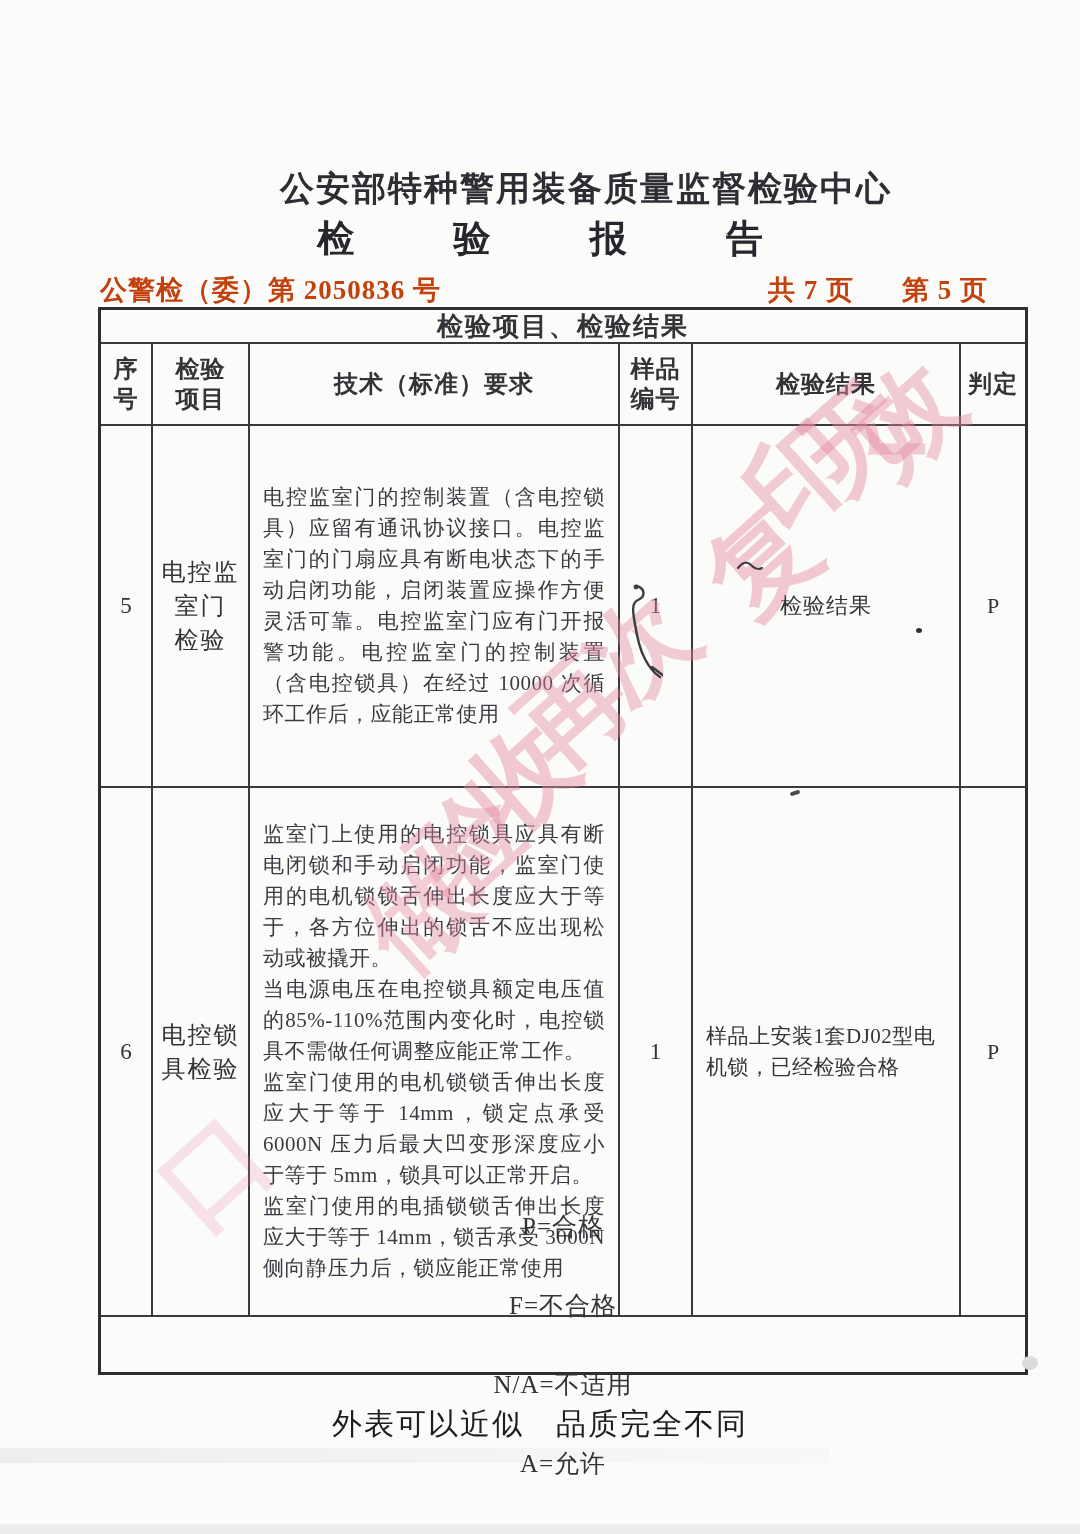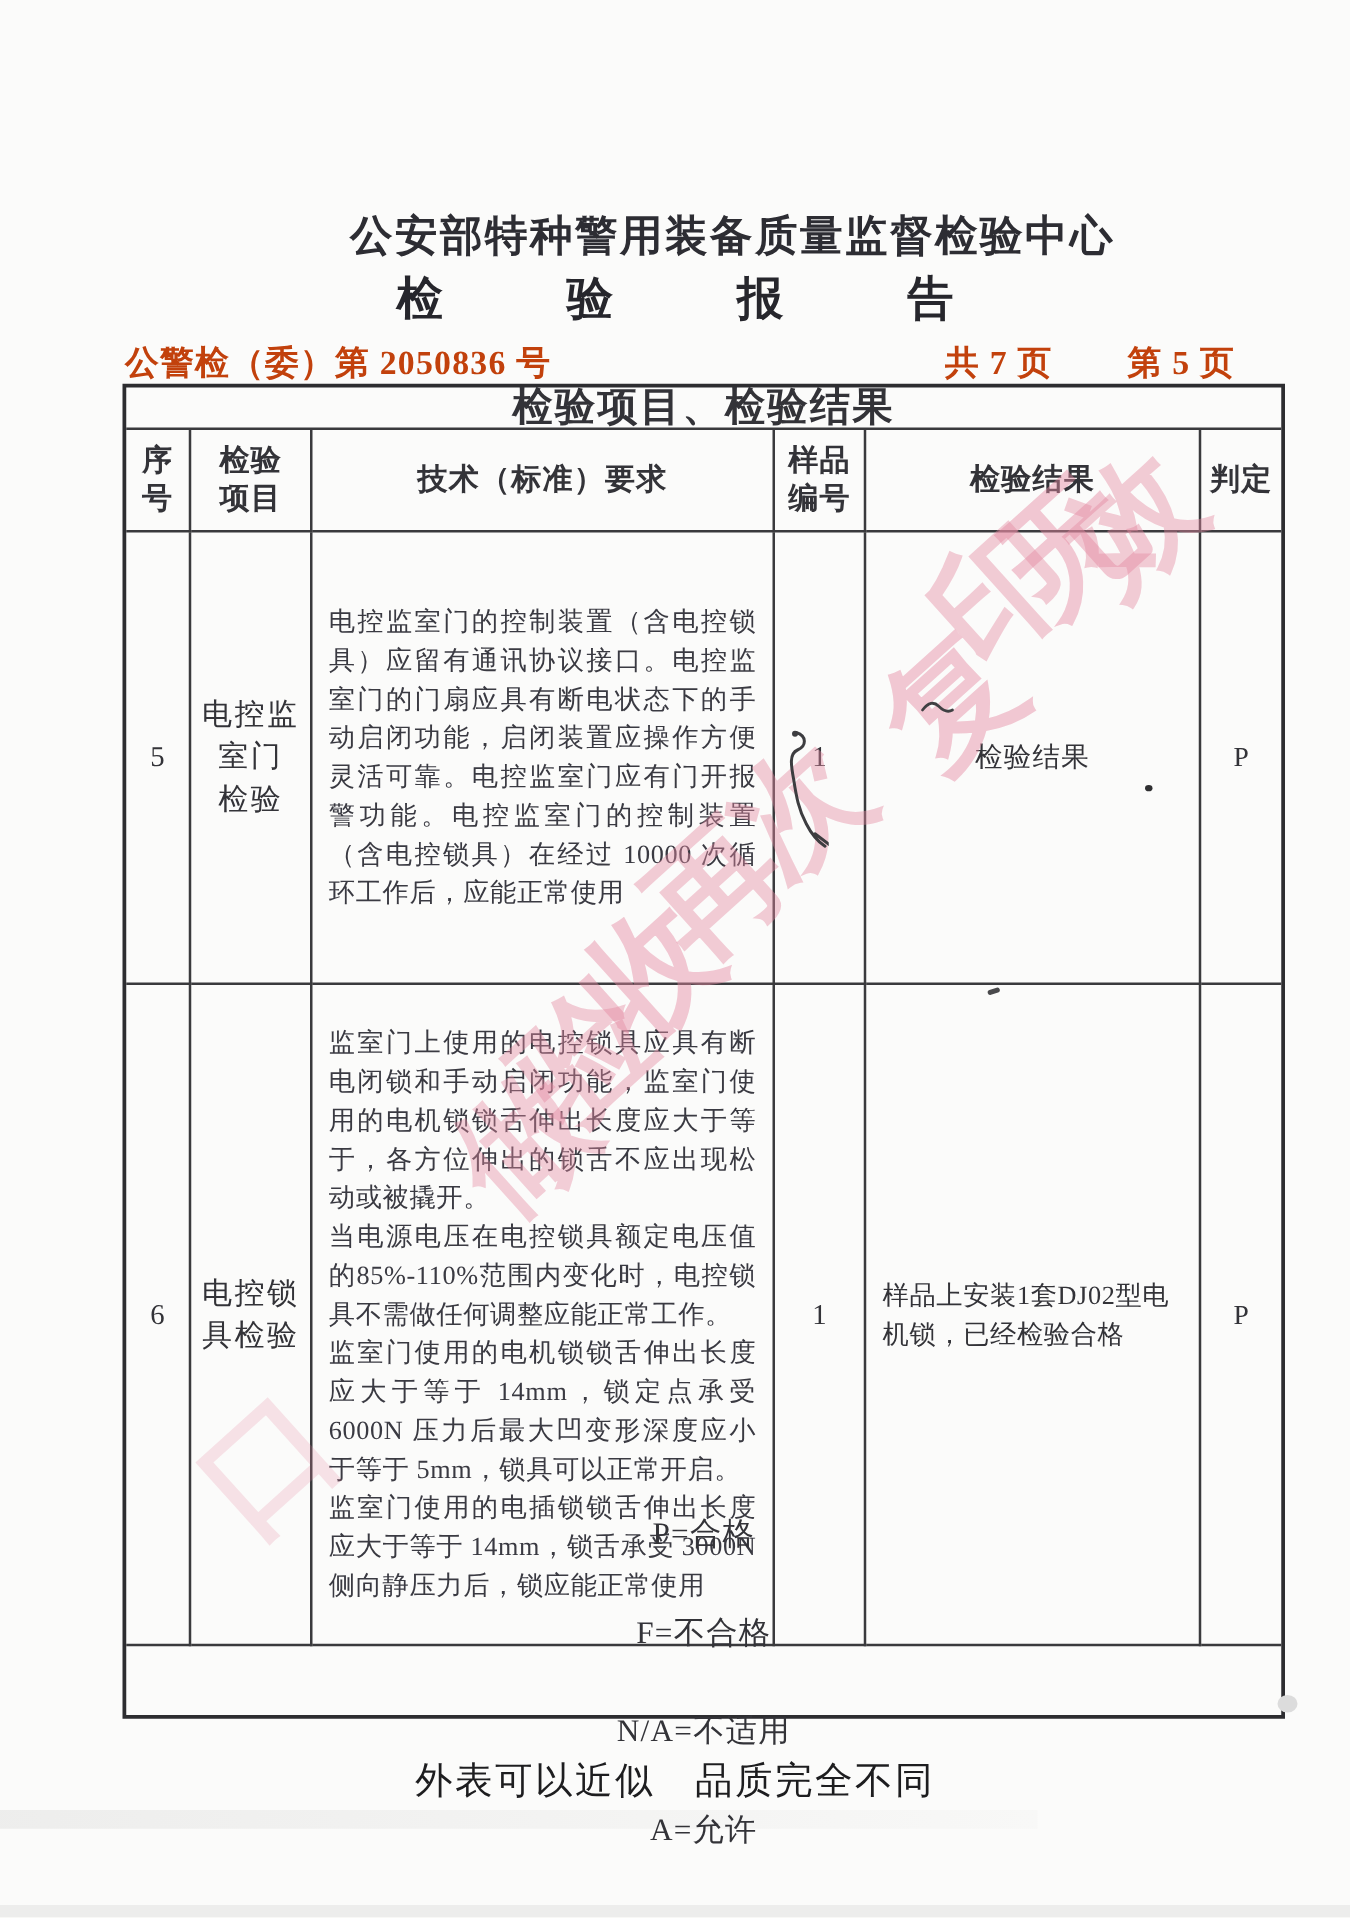--- a/index.html
+++ b/index.html
@@ -20,39 +20,39 @@
   .report-title {
     position:absolute; top:214px; left:0; width:100%;
     text-align:center; font-size:37px; font-weight:700;
     letter-spacing:45px; text-indent:45px; color:#26262c;
   }
   .report-line {
     position:absolute; top:272px; left:100px; right:92px;
     display:flex; justify-content:space-between; align-items:baseline;
     font-size:27px; font-weight:700; color:#c2410c; letter-spacing:1px;text-align:right;
   }
-  .report-line .pageinfo { display:flex; gap:60px; }
+  .report-line .pageinfo { display:flex; gap:48px; }
   
   .rpt-table {
     position:absolute; left:98px; top:307px; z-index:2;
     display:grid;
     grid-template-columns:52px 97px 370px 73px 268px 64px;
     grid-template-rows:34px 82px 362px 529px 55px;
     border:3px solid #2d2d30;
   }
   .cell {
     border-right:2px solid #3a3a3d;
     border-bottom:2px solid #3a3a3d;
     display:flex; align-items:center; justify-content:center;
     text-align:center; color:#333338;
   }
   .cell.last-col { border-right:none; }
   .cell.last-row { border-bottom:none; }
   .span-all { grid-column:1 / -1; }
-  .tbl-title { font-size:32px; letter-spacing:2px; font-weight:600; }
+  .tbl-title { font-size:26px; letter-spacing:2px; font-weight:600; }
   .hdr { font-size:24px; line-height:30px; white-space:pre-line; letter-spacing:1px; font-weight:600; }
   .seq, .sample { font-size:23px; }
   .item { font-size:24px; line-height:34px; letter-spacing:2px; white-space:pre-line; }
   .tech {
     flex-direction:column; justify-content:center; align-items:stretch;
     padding:8px 13px; text-align:justify;
   }
   .tech p {
     font-size:21px; line-height:31px; letter-spacing:0.5px;
     text-align:justify; text-align-last:left; color:#3a3a42;

